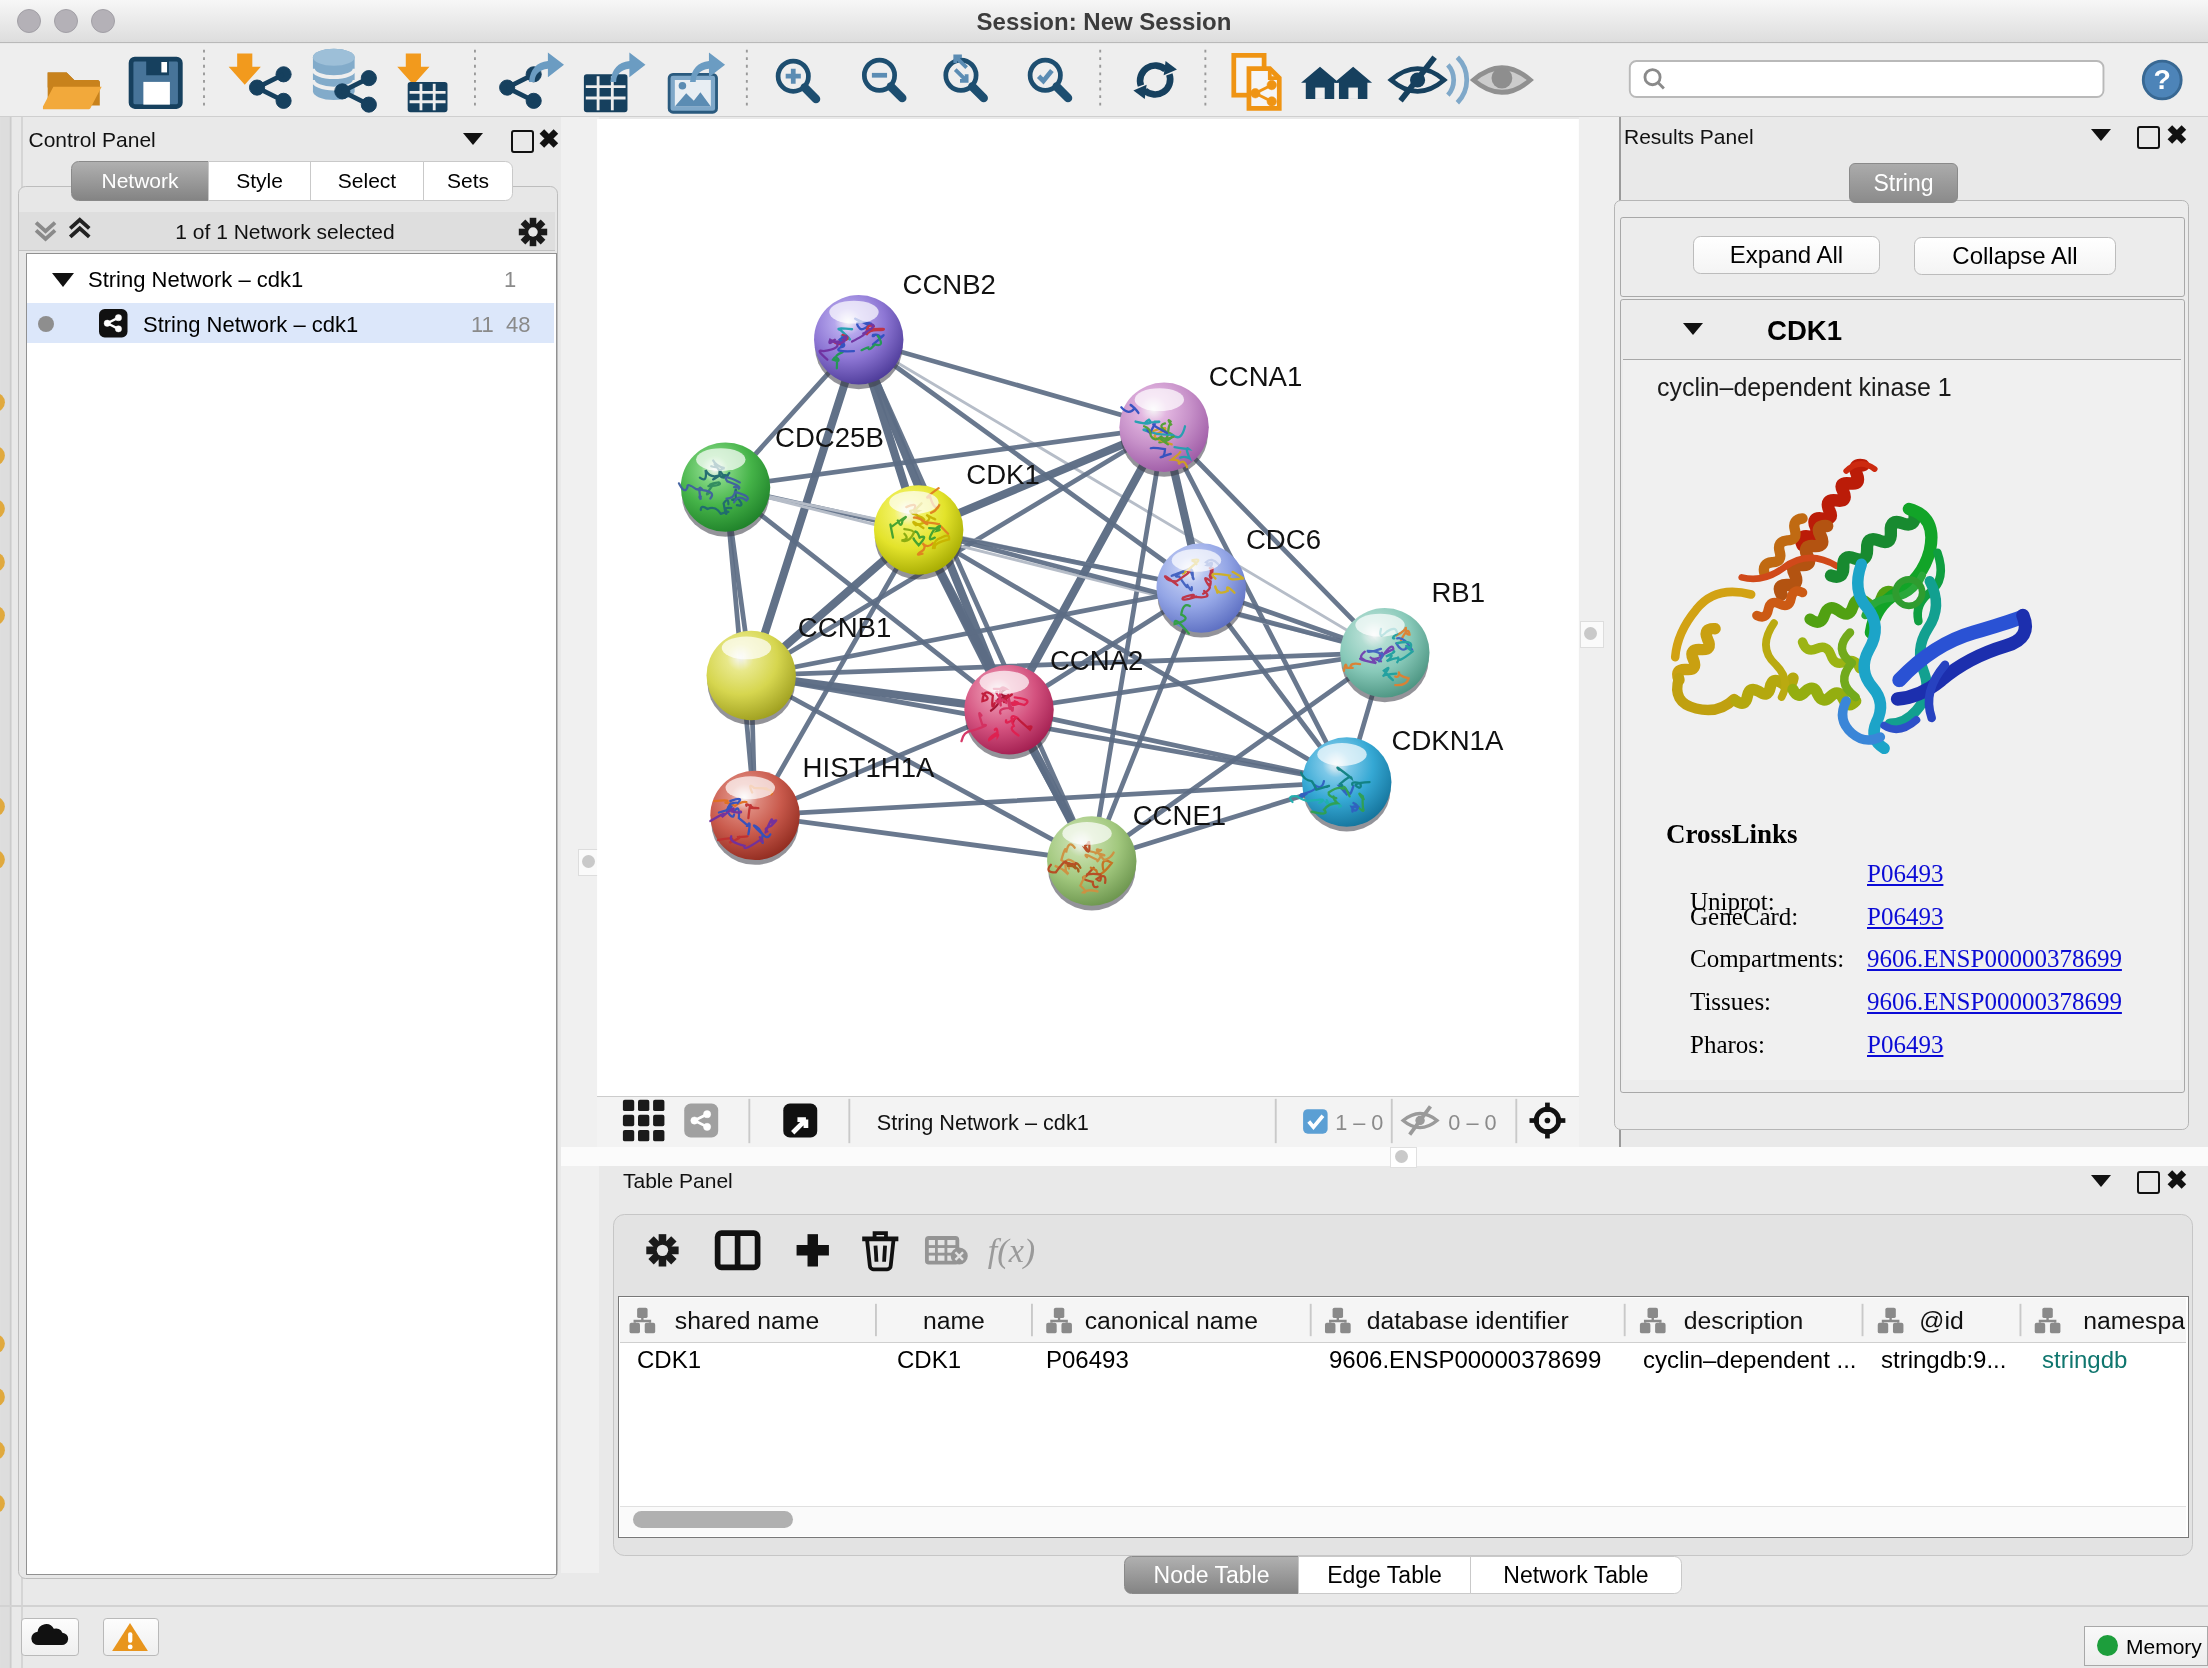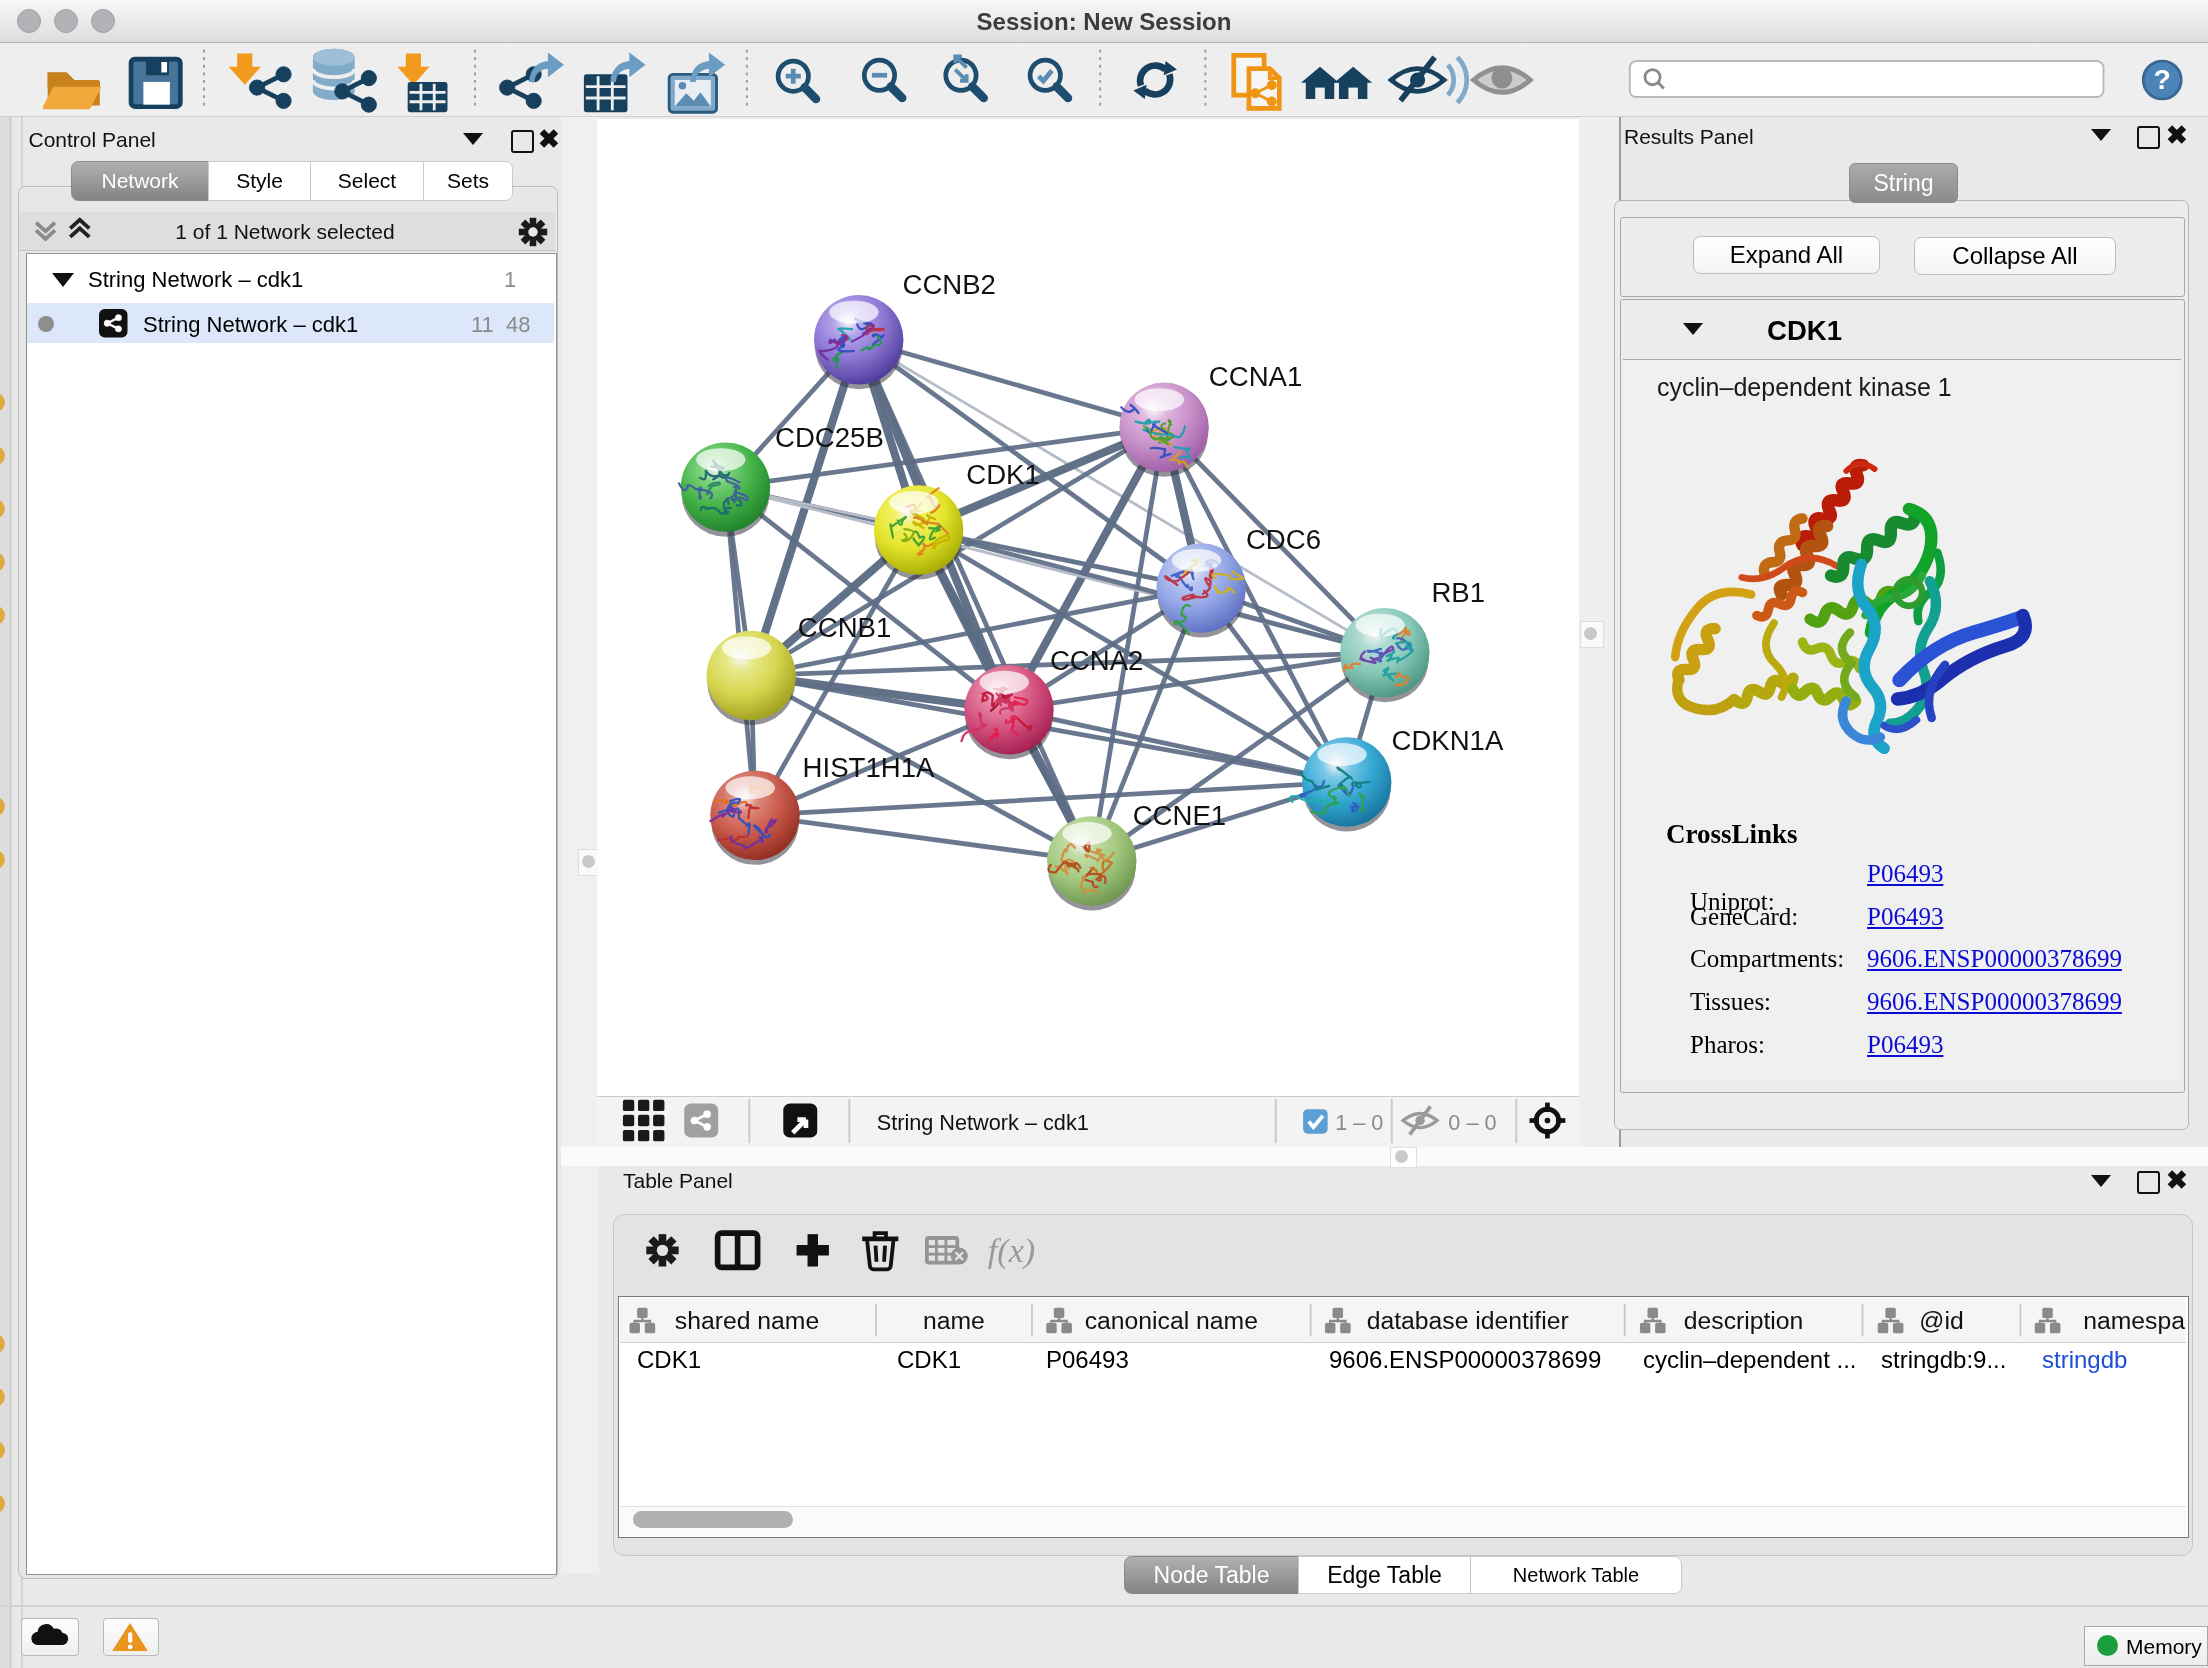--- a/index.html
+++ b/index.html
@@ -747,25 +747,25 @@
       <path d="M13.5,11 v3 M5.5,16 v-2 h16 v2" stroke="#8a8a8a" stroke-width="2.5" fill="none"></path>
     </g>
   </svg>
 <div class="abs" style="left:620px;top:1344px;width:1566px;height:38px;">
     <span style="position:absolute;left:17px;top:1.9px;font-size:24px;color:#000;">CDK1</span>
     <span style="position:absolute;left:277px;top:1.9px;font-size:24px;color:#000;">CDK1</span>
     <span style="position:absolute;left:426px;top:1.9px;font-size:24px;color:#000;">P06493</span>
     <span style="position:absolute;left:709px;top:1.9px;font-size:24px;color:#000;">9606.ENSP00000378699</span>
     <span style="position:absolute;left:1023px;top:1.9px;font-size:24px;color:#000;">cyclin–dependent ...</span>
     <span style="position:absolute;left:1261px;top:1.9px;font-size:24px;color:#000;">stringdb:9...</span>
-    <span style="position:absolute;left:1422px;top:1.9px;font-size:24px;color:#1d4ed8;">stringdb</span>
+    <span style="position:absolute;left:1422px;top:1.9px;font-size:24px;color:#0f766e;">stringdb</span>
   </div>
 <div class="abs tab tabsel" style="left:1124px;top:1556px;width:173px;height:36px;line-height:36px;font-size:23px;border-radius:7.6px 0 0 7.6px;">Node Table</div>
 <div class="abs tab" style="left:1298px;top:1556px;width:171px;height:36px;line-height:36px;font-size:23px;">Edge Table</div>
-<div class="abs tab" style="left:1470px;top:1556px;width:210px;height:36px;line-height:36px;font-size:20px;border-radius:0 7.6px 7.6px 0;">Network Table</div>
+<div class="abs tab" style="left:1470px;top:1556px;width:210px;height:36px;line-height:36px;font-size:23px;border-radius:0 7.6px 7.6px 0;">Network Table</div>
 
 <div class="abs" style="left:0;top:1605px;width:2208px;height:1.9px;background:#d2d2d2;"></div>
 <div class="abs" style="left:21px;top:1618px;width:56px;height:36px;background:linear-gradient(#fdfdfd,#efefef);border:1px solid #b9b9b9;border-radius:3.8px;"></div>
 <svg class="abs" style="left:28.5px;top:1624px" width="42" height="25" viewBox="0 0 44 26">
  <path d="M10,22 a7,7 0 0 1 -1,-14 a9,9 0 0 1 17,-3 a7,7 0 0 1 9,4 a6.5,6.5 0 0 1 -1,13 z" fill="#111"></path>
 </svg>
 <div class="abs" style="left:103px;top:1618px;width:54px;height:36px;background:linear-gradient(#fdfdfd,#efefef);border:1px solid #b9b9b9;border-radius:3.8px;"></div>
 <svg class="abs" style="left:110px;top:1621px" width="40" height="32" viewBox="0 0 42 34">
  <path d="M21,2 L40,32 L2,32 Z" fill="#e8951d"></path>
  <rect x="19" y="12" width="4.5" height="11" rx="2" fill="#fff"></rect>

